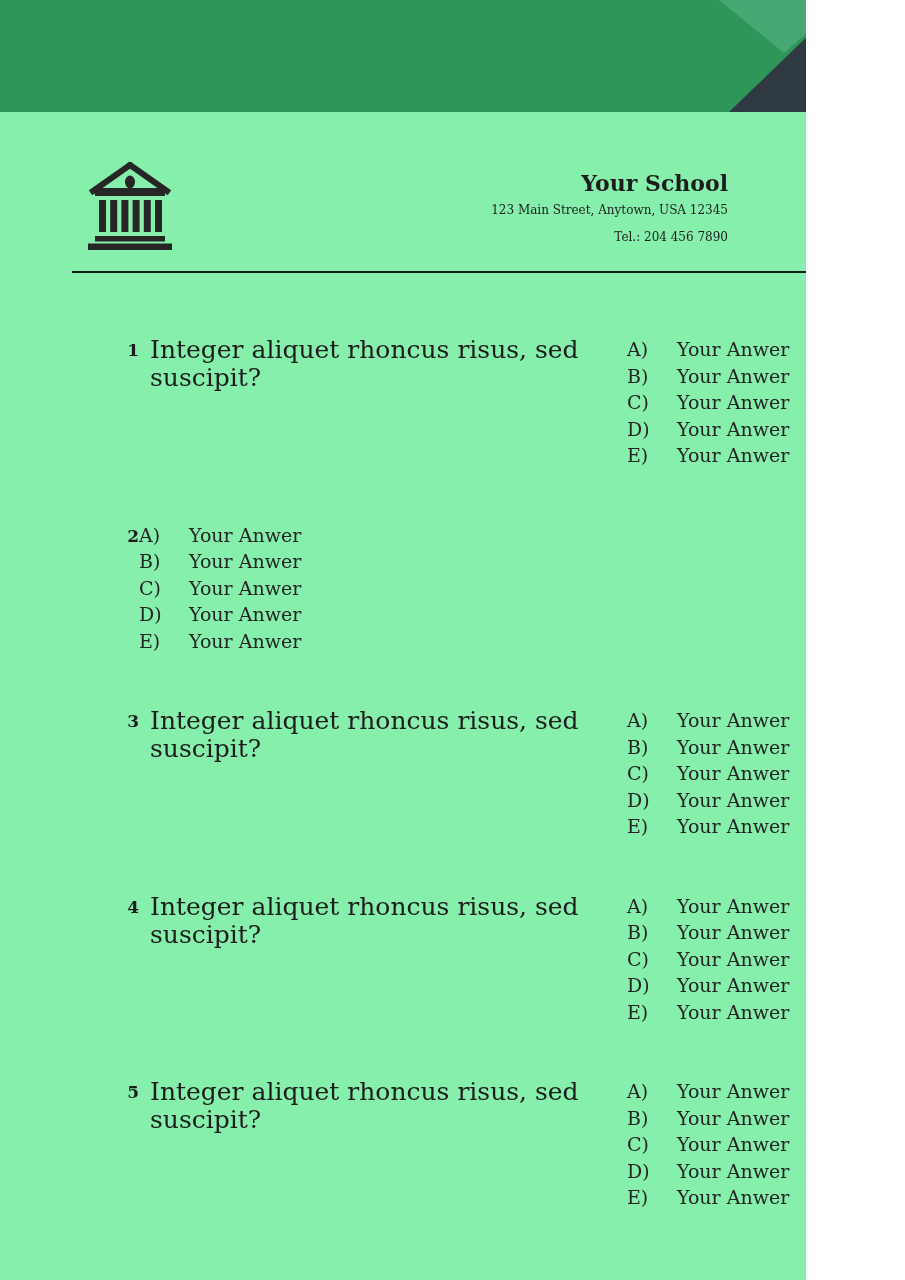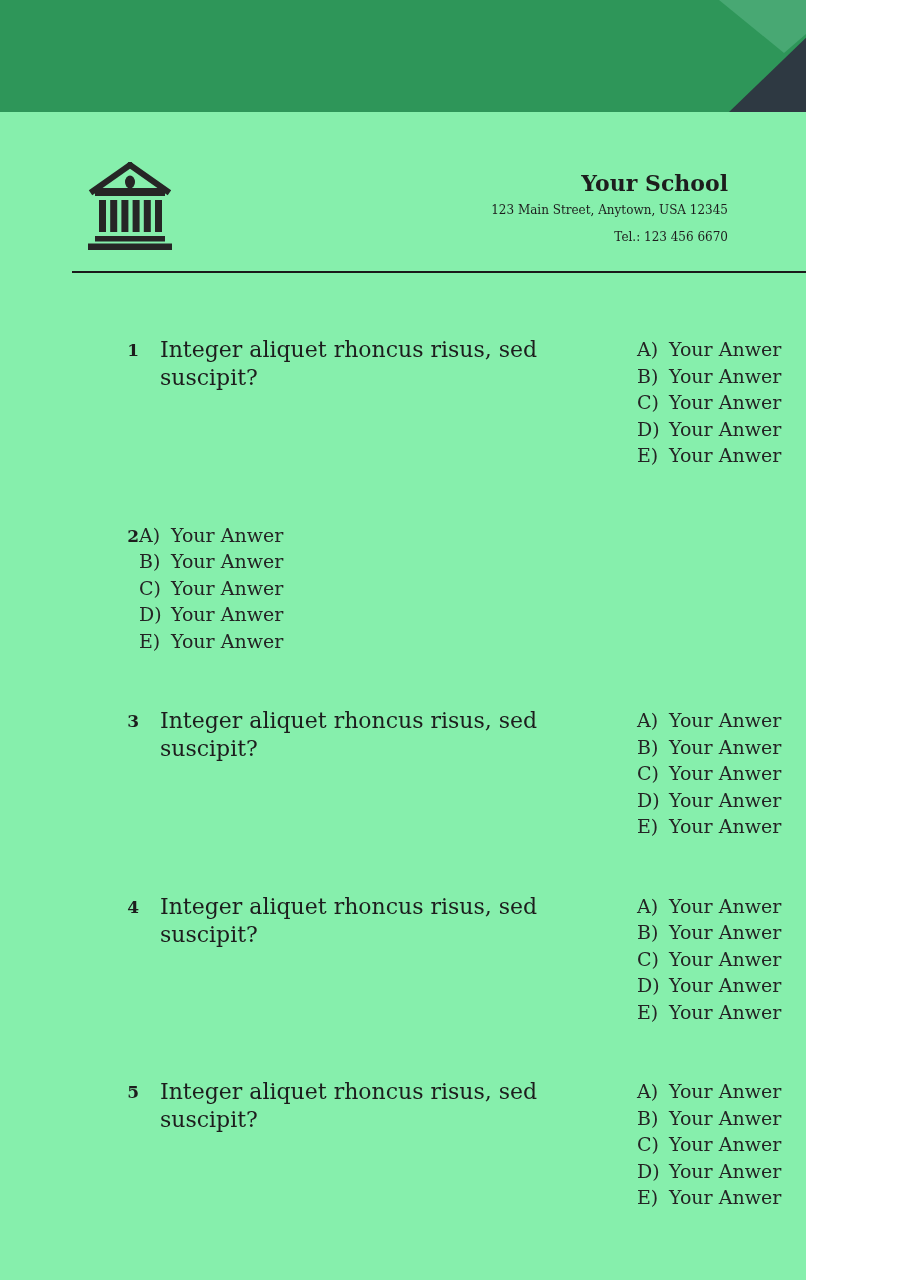--- a/index.html
+++ b/index.html
@@ -20,26 +20,26 @@
   .school-name { font-size:22px; font-weight:bold; line-height:28px; }
   .school-address, .school-phone { font-size:12px; line-height:27px; }
   .separator { position:absolute; left:72px; top:271px; width:765px; height:0;
                border-top:2px solid #1a1a1a; }
 
   
   .questions { position:absolute; left:100px; top:336px; width:805px; }
   .question-row { display:flex; align-items:flex-start; margin-bottom:53px; }
   .q-num { flex:none; width:39px; text-align:right; font-weight:bold; font-size:17px;
            line-height:28px; color:#1d1d1d; }
-  .q-text { flex:none; width:477px; margin-left:21px; font-size:22px; line-height:28px;
+  .q-text { flex:none; width:477px; margin-left:11px; font-size:25px; line-height:28px;
             color:#1d1d1d; }
   .q-options { flex:none; }
   .option { font-size:19px; line-height:26.5px; color:#242424; white-space:nowrap; }
   .opt-letter { display:inline-block; min-width:26px; }
-  .opt-label { margin-left:6px; }
+  .opt-label { margin-left:24px; }
 </style>
 </head>
 <body>
 
 <div class="page">
 
   <div class="band">
     <div class="accent-light"></div>
     <div class="accent-dark"></div>
   </div>
@@ -57,21 +57,21 @@
       <rect x="58.8" y="38" width="7" height="32"></rect>
       <rect x="70" y="38" width="7" height="32"></rect>
       <rect x="10" y="74" width="70" height="5.5"></rect>
       <rect x="3" y="81.5" width="84" height="6.5"></rect>
     </svg>
   </div>
 
   <div class="school-info">
     <div class="school-name">Your School</div>
     <div class="school-address">123 Main Street, Anytown, USA 12345</div>
-    <div class="school-phone">Tel.: 123 456 6670</div>
+    <div class="school-phone">Tel.: 204 456 7890</div>
   </div>
 
   <div class="separator"></div>
 
   <div class="questions">
 
     <div class="question-row">
       <div class="q-num">1</div>
       <div class="q-text">Integer aliquet rhoncus risus, sed suscipit?</div>
       <div class="q-options">

